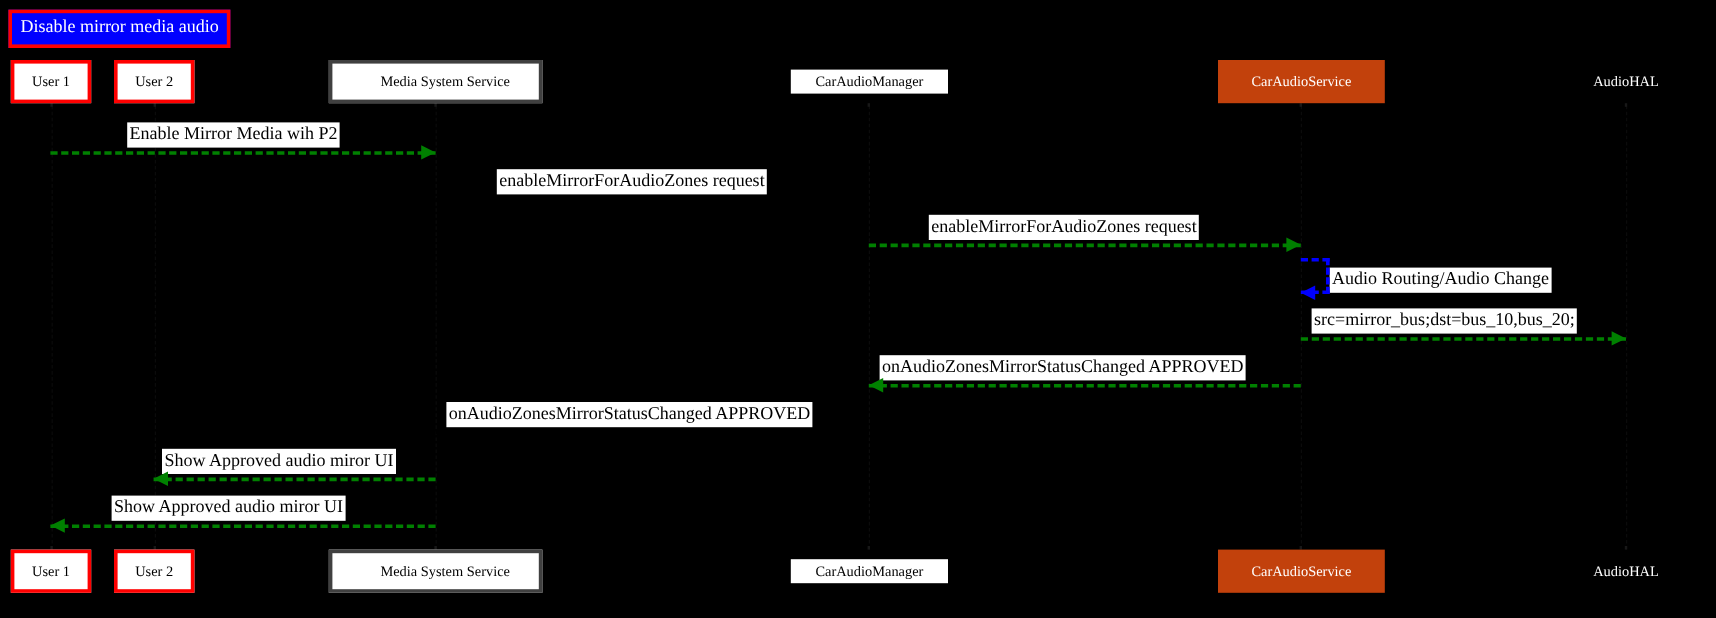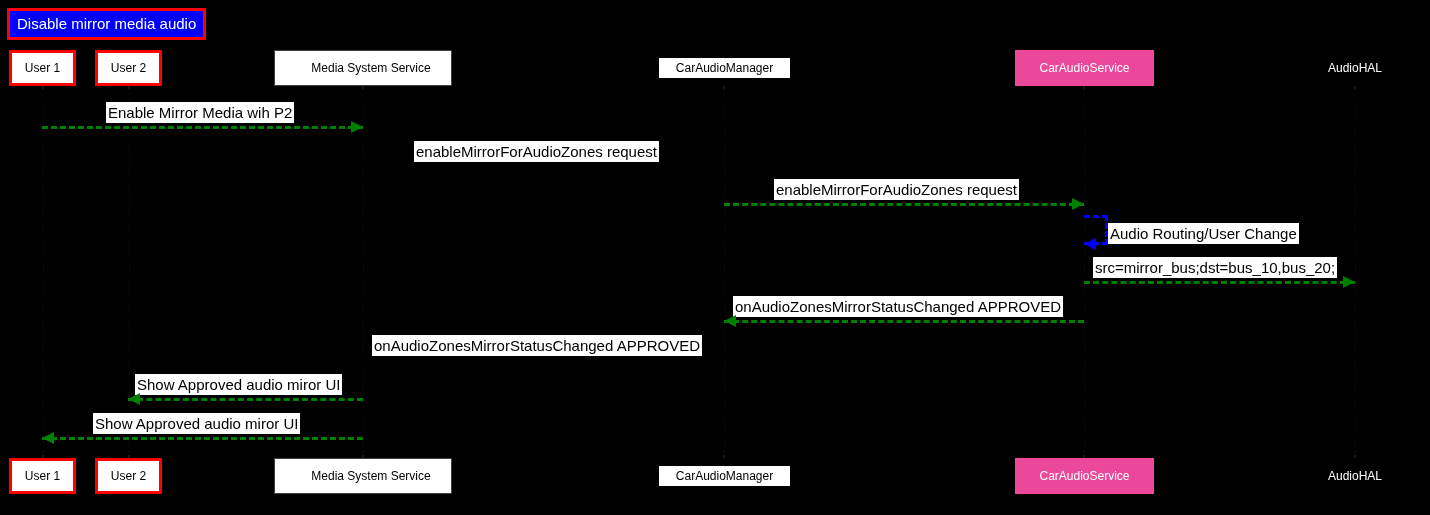--- a/index.html
+++ b/index.html
@@ -5,21 +5,21 @@
   html, body {
     margin: 0;
     padding: 0;
     background: #000000;
   }
   #diagram {
     position: relative;
     width: 1430px;
     height: 515px;
     background: #000000;
-    font-family: Liberation Sans, sans-serif;
+    font-family: Liberation Serif, serif;
     overflow: hidden;
   }
 
   
   .title-badge {
     position: absolute;
     left: 7px;
     top: 8px;
     background: #0000ff;
     border: 3px solid #ff0000;
@@ -42,26 +42,26 @@
     font-size: 12px;
     height: 36px;
   }
   .p-boxed-red {
     background: #ffffff;
     border: 3px solid #ff0000;
     color: #000000;
   }
   .p-boxed-green {
     background: #ffffff;
-    border: 1px solid #404040;
+    border: 3px solid #404040;
     color: #000000;
     padding-left: 16px;
   }
   .p-filled-blue {
-    background: #ec4899;
+    background: #c2410c;
     border: none;
     color: #ffffff;
   }
   .p-plain-white-bg {
     background: #ffffff;
     border: none;
     color: #000000;
     height: 20px;
   }
   .p-plain-dark {
@@ -186,21 +186,21 @@
     </div>
   <div id="messages-layer">
       <div class="msg-label" style="left: 106px; top: 102px;">Enable Mirror Media wih P2</div>
       <div class="arrow-line" style="left: 42px; width: 321px; top: 126px;"></div>
       <div class="arrow-head right" style="top: 121px; left: 351px;"></div>
       <div class="msg-label" style="left: 414px; top: 141px;">enableMirrorForAudioZones request</div>
       <div class="arrow-line invisible-line" style="left: 363px; width: 361px; top: 165px;"></div>
       <div class="msg-label" style="left: 774px; top: 179px;">enableMirrorForAudioZones request</div>
       <div class="arrow-line" style="left: 724px; width: 360px; top: 203px;"></div>
       <div class="arrow-head right" style="top: 198px; left: 1072px;"></div>
-      <div class="msg-label" style="left: 1108px; top: 223px;">Audio Routing/User Change</div>
+      <div class="msg-label" style="left: 1108px; top: 223px;">Audio Routing/Audio Change</div>
       <div class="self-loop" style="left: 1084px; top: 215px; width: 24px; height: 30px;"></div>
       <div class="self-head" style="left: 1084px; top: 238px;"></div>
       <div class="msg-label" style="left: 1093px; top: 257px;">src=mirror_bus;dst=bus_10,bus_20;</div>
       <div class="arrow-line" style="left: 1084px; width: 271px; top: 281px;"></div>
       <div class="arrow-head right" style="top: 276px; left: 1343px;"></div>
       <div class="msg-label" style="left: 733px; top: 296px;">onAudioZonesMirrorStatusChanged APPROVED</div>
       <div class="arrow-line" style="left: 724px; width: 360px; top: 320px;"></div>
       <div class="arrow-head left" style="top: 315px; left: 724px;"></div>
       <div class="msg-label" style="left: 372px; top: 335px;">onAudioZonesMirrorStatusChanged APPROVED</div>
       <div class="arrow-line invisible-line" style="left: 363px; width: 361px; top: 359px;"></div>

